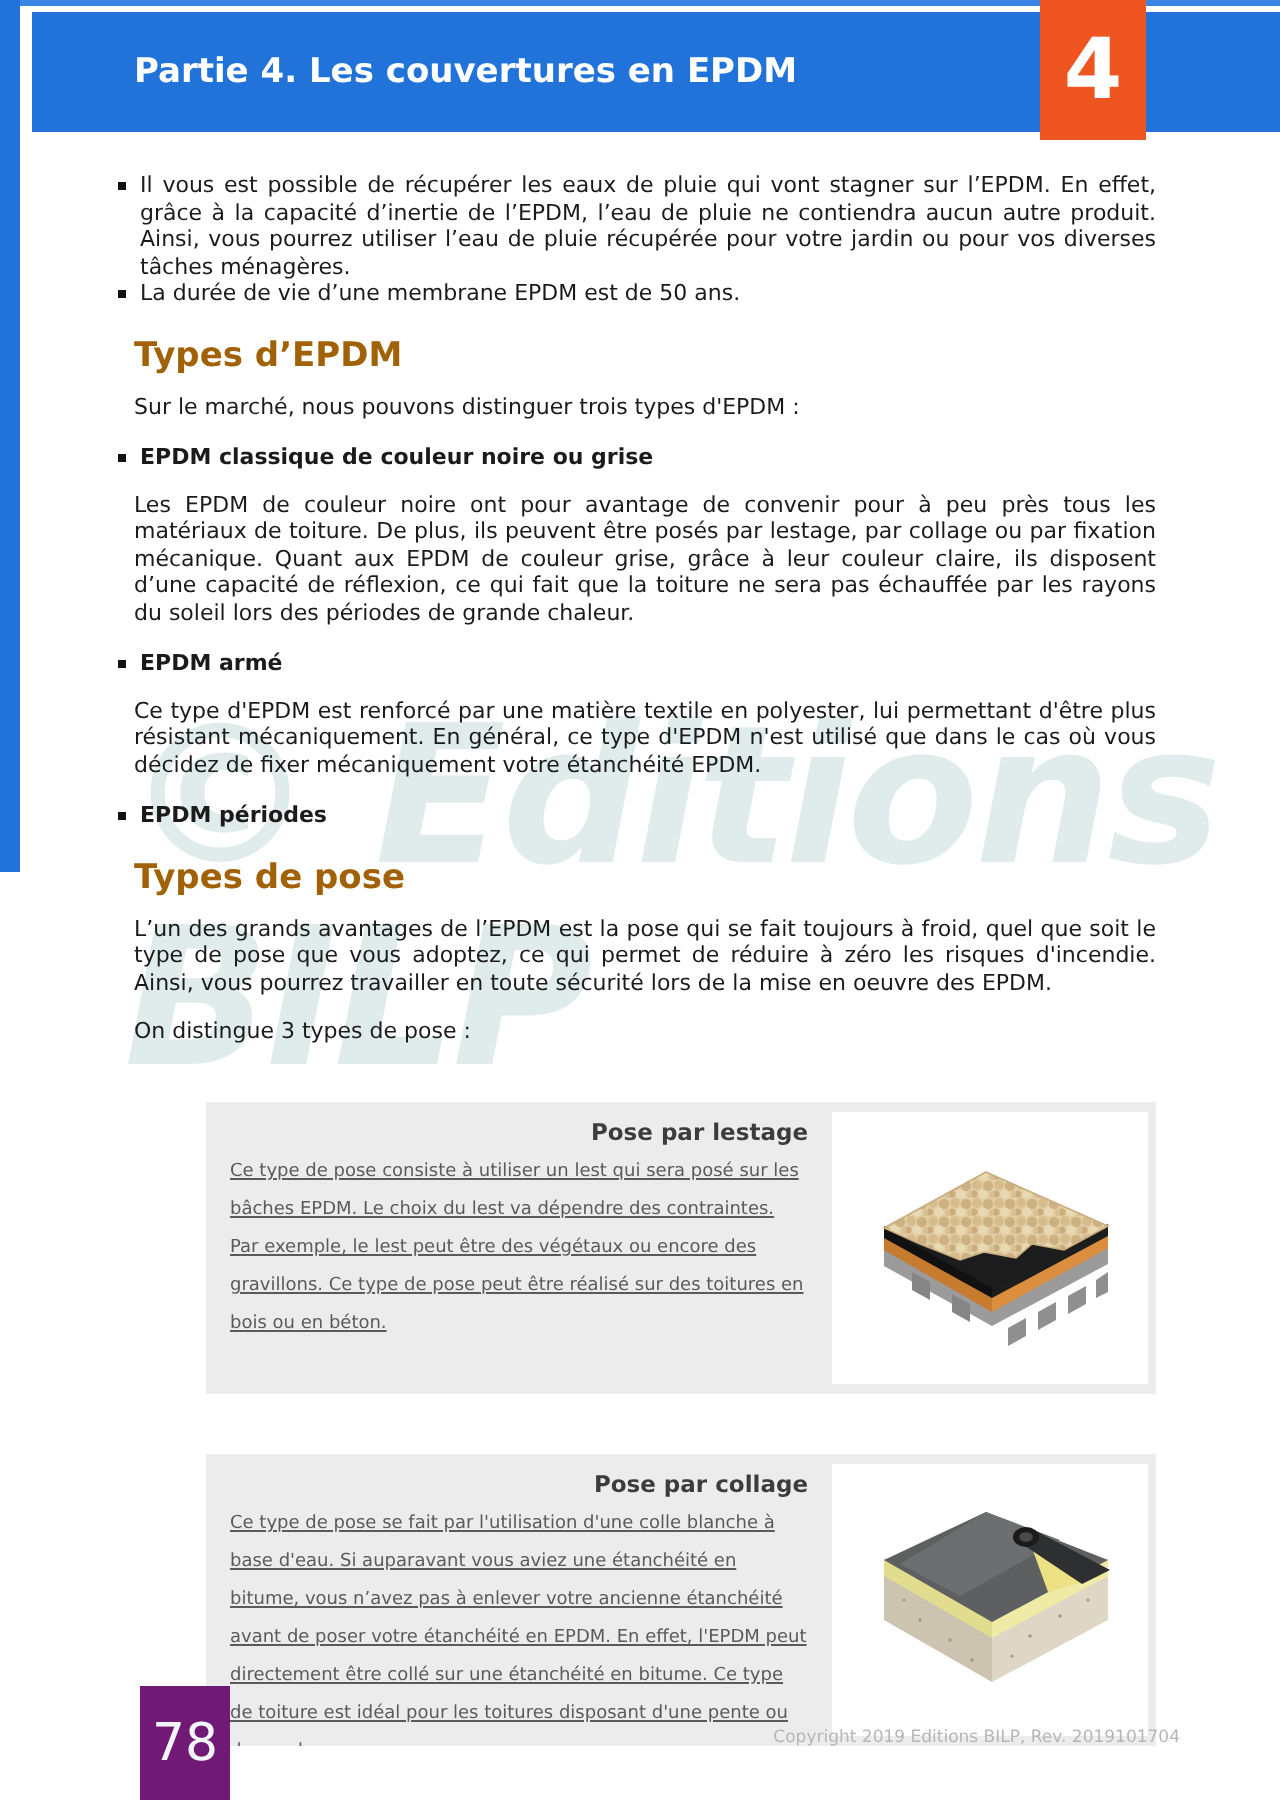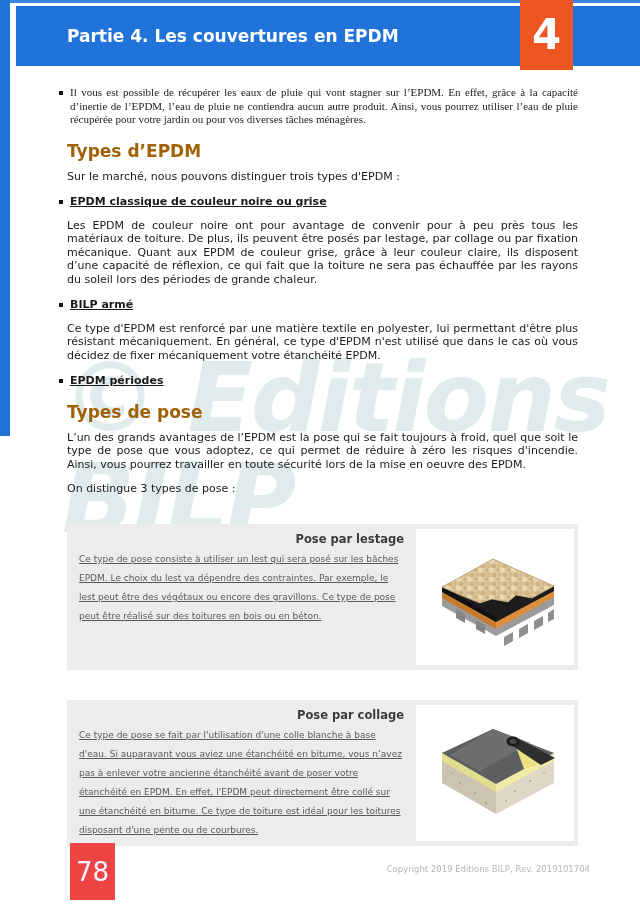--- a/index.html
+++ b/index.html
@@ -17,39 +17,39 @@
   .chapter-badge span{color:#ffffff;font-size:42px;font-weight:bold;line-height:1;}
 
   
   .watermark{position:absolute;top:348px;left:62px;z-index:0;font-weight:bold;
              font-size:96px;line-height:101px;color:#0f766e;opacity:0.13;letter-spacing:-2px;
              white-space:nowrap;font-style:italic;}
 
   
   .content{position:relative;z-index:1;padding:86px 62px 0 67px;font-size:11px;line-height:13.5px;}
   ul.bullets{list-style:none;margin:0;padding:0;}
-  ul.bullets li{position:relative;padding-left:3px;text-align:justify;font-family:Liberation Serif, serif;}
+  ul.bullets li{position:relative;padding-left:3px;text-align:justify;}
   ul.bullets li::before{content:"";position:absolute;left:-8px;top:5px;width:4px;height:4px;background:#111;}
   h2.sec{margin:14px 0 9px 0;font-size:17px;line-height:20px;color:#a16207;font-weight:bold;}
   p.body{margin:0 0 11px 0;}
   p.just{text-align:justify;}
-  .bold-item{position:relative;padding-left:3px;font-weight:bold;margin:12px 0 10px 0;text-decoration:underline;}
+  .bold-item{position:relative;padding-left:3px;font-weight:bold;margin:12px 0 10px 0;}
   .bold-item::before{content:"";position:absolute;left:-8px;top:5px;width:4px;height:4px;background:#111;}
 
   
   .pose-box{display:flex;height:146px;background:#ececec;margin-top:28px;
-            padding:5px 4px 5px 12px;box-sizing:border-box;overflow:hidden;}
+            padding:5px 4px 5px 12px;box-sizing:border-box;overflow:hidden;margin-left:36px;}
   .pose-box + .pose-box{margin-top:30px;}
   .pose-text{flex:1;padding:2px 12px 0 0;}
   .pose-title{text-align:right;font-weight:bold;font-size:11.5px;color:#3c3c3c;margin:2px 0 4px 0;}
   .pose-desc{font-size:9px;line-height:19px;color:#5a5a5a;text-decoration:underline;}
   .pose-img{width:158px;background:#ffffff;display:flex;align-items:center;justify-content:center;}
 
   
-  .pagenum-box{position:absolute;left:70px;top:843px;width:45px;height:57px;background:#ef4444;
+  .pagenum-box{position:absolute;left:70px;top:843px;width:45px;height:57px;background:#701a75;
                display:flex;align-items:center;justify-content:center;z-index:1;}
   .pagenum-box span{color:#f2f6fc;font-size:26px;}
   .copyright{position:absolute;right:50px;top:864px;font-size:8.5px;color:#b6b6b6;z-index:1;margin-left:28px;}
 </style>
 </head>
 <body>
 
 <div class="page">
 
   <div class="watermark">
@@ -63,29 +63,30 @@
     <span class="header-title">Partie 4. Les couvertures en EPDM</span>
   </div>
   <div class="chapter-badge">
     <span>4</span>
   </div>
 
   <div class="content">
 
     <ul class="bullets">
       <li>Il vous est possible de récupérer les eaux de pluie qui vont stagner sur l’EPDM. En effet, grâce à la capacité d’inertie de l’EPDM, l’eau de pluie ne contiendra aucun autre produit. Ainsi, vous pourrez utiliser l’eau de pluie récupérée pour votre jardin ou pour vos diverses tâches ménagères.</li>
+      <li>La durée de vie d’une membrane EPDM est de 50 ans.</li>
     </ul>
 
     <h2 class="sec">Types d’EPDM</h2>
     <p class="body">Sur le marché, nous pouvons distinguer trois types d'EPDM :</p>
 
     <div class="bold-item">EPDM classique de couleur noire ou grise</div>
     <p class="body just">Les EPDM de couleur noire ont pour avantage de convenir pour à peu près tous les matériaux de toiture. De plus, ils peuvent être posés par lestage, par collage ou par fixation mécanique. Quant aux EPDM de couleur grise, grâce à leur couleur claire, ils disposent d’une capacité de réflexion, ce qui fait que la toiture ne sera pas échauffée par les rayons du soleil lors des périodes de grande chaleur.</p>
 
-    <div class="bold-item">BILP armé</div>
+    <div class="bold-item">EPDM armé</div>
     <p class="body just">Ce type d'EPDM est renforcé par une matière textile en polyester, lui permettant d'être plus résistant mécaniquement. En général, ce type d'EPDM n'est utilisé que dans le cas où vous décidez de fixer mécaniquement votre étanchéité EPDM.</p>
 
     <div class="bold-item">EPDM périodes</div>
 
     <h2 class="sec">Types de pose</h2>
     <p class="body just">L’un des grands avantages de l’EPDM est la pose qui se fait toujours à froid, quel que soit le type de pose que vous adoptez, ce qui permet de réduire à zéro les risques d'incendie. Ainsi, vous pourrez travailler en toute sécurité lors de la mise en oeuvre des EPDM.</p>
     <p class="body">On distingue 3 types de pose :</p>
 
     <div class="pose-box">
       <div class="pose-text">

